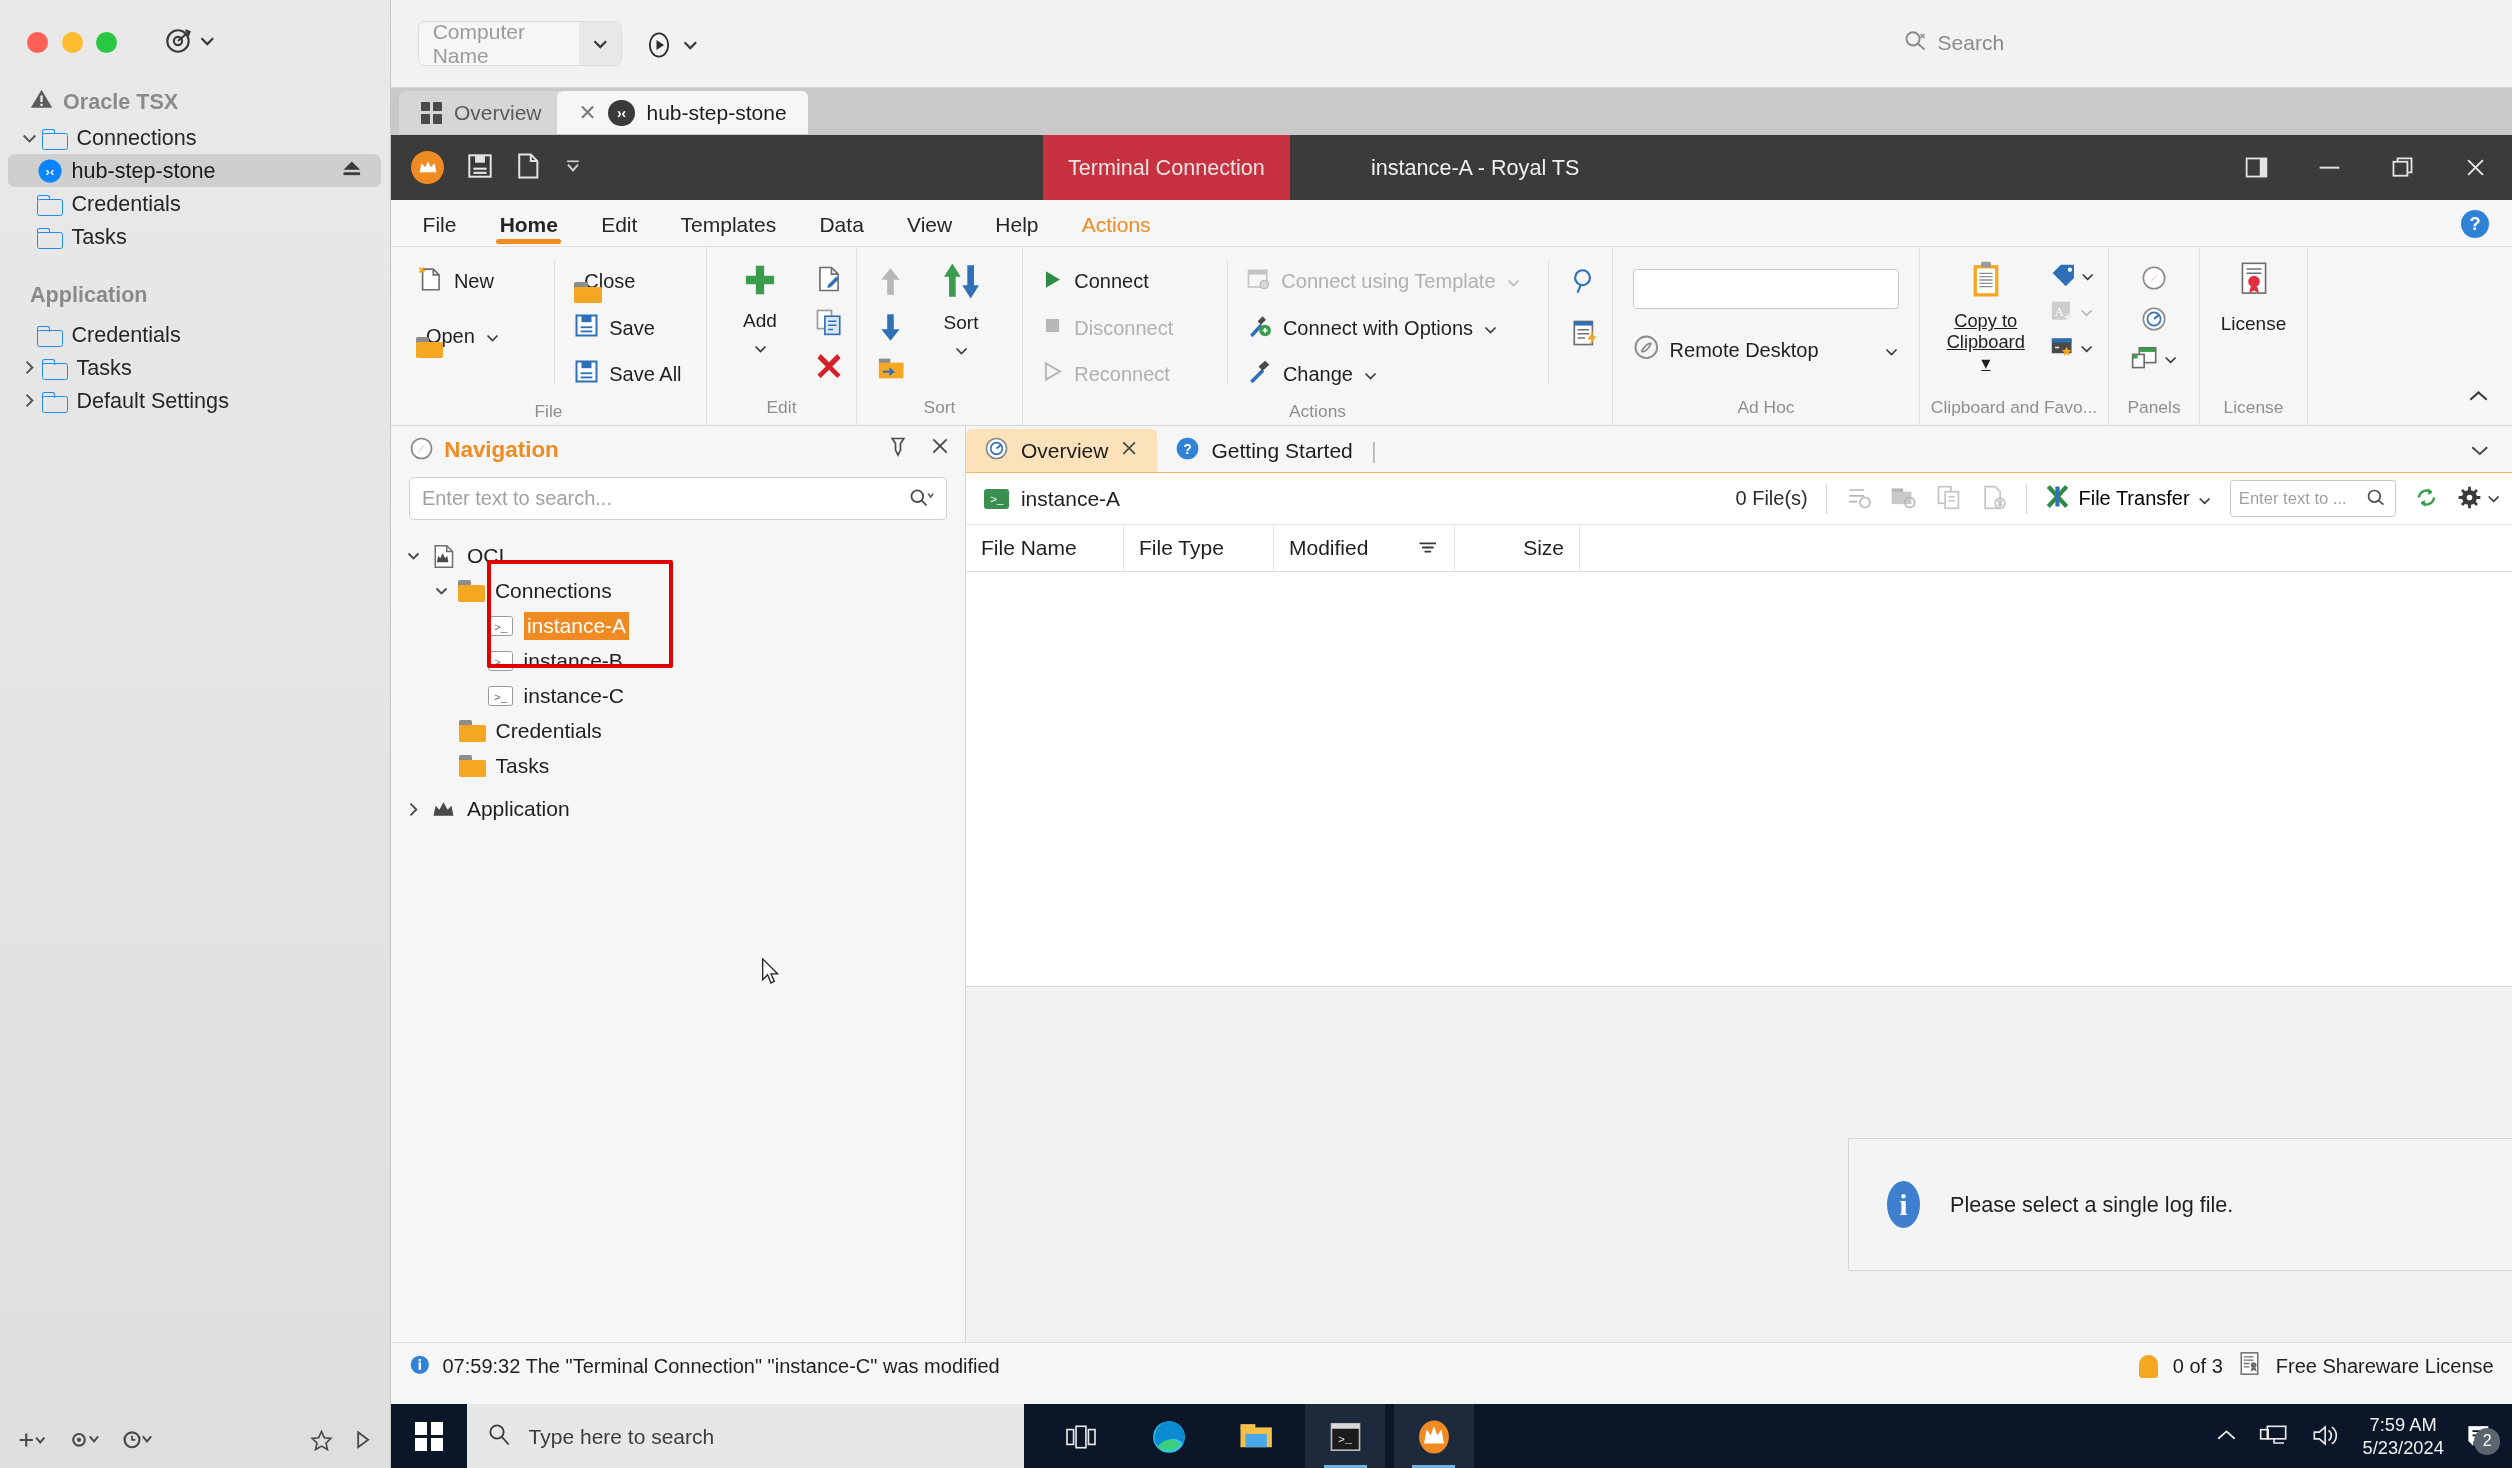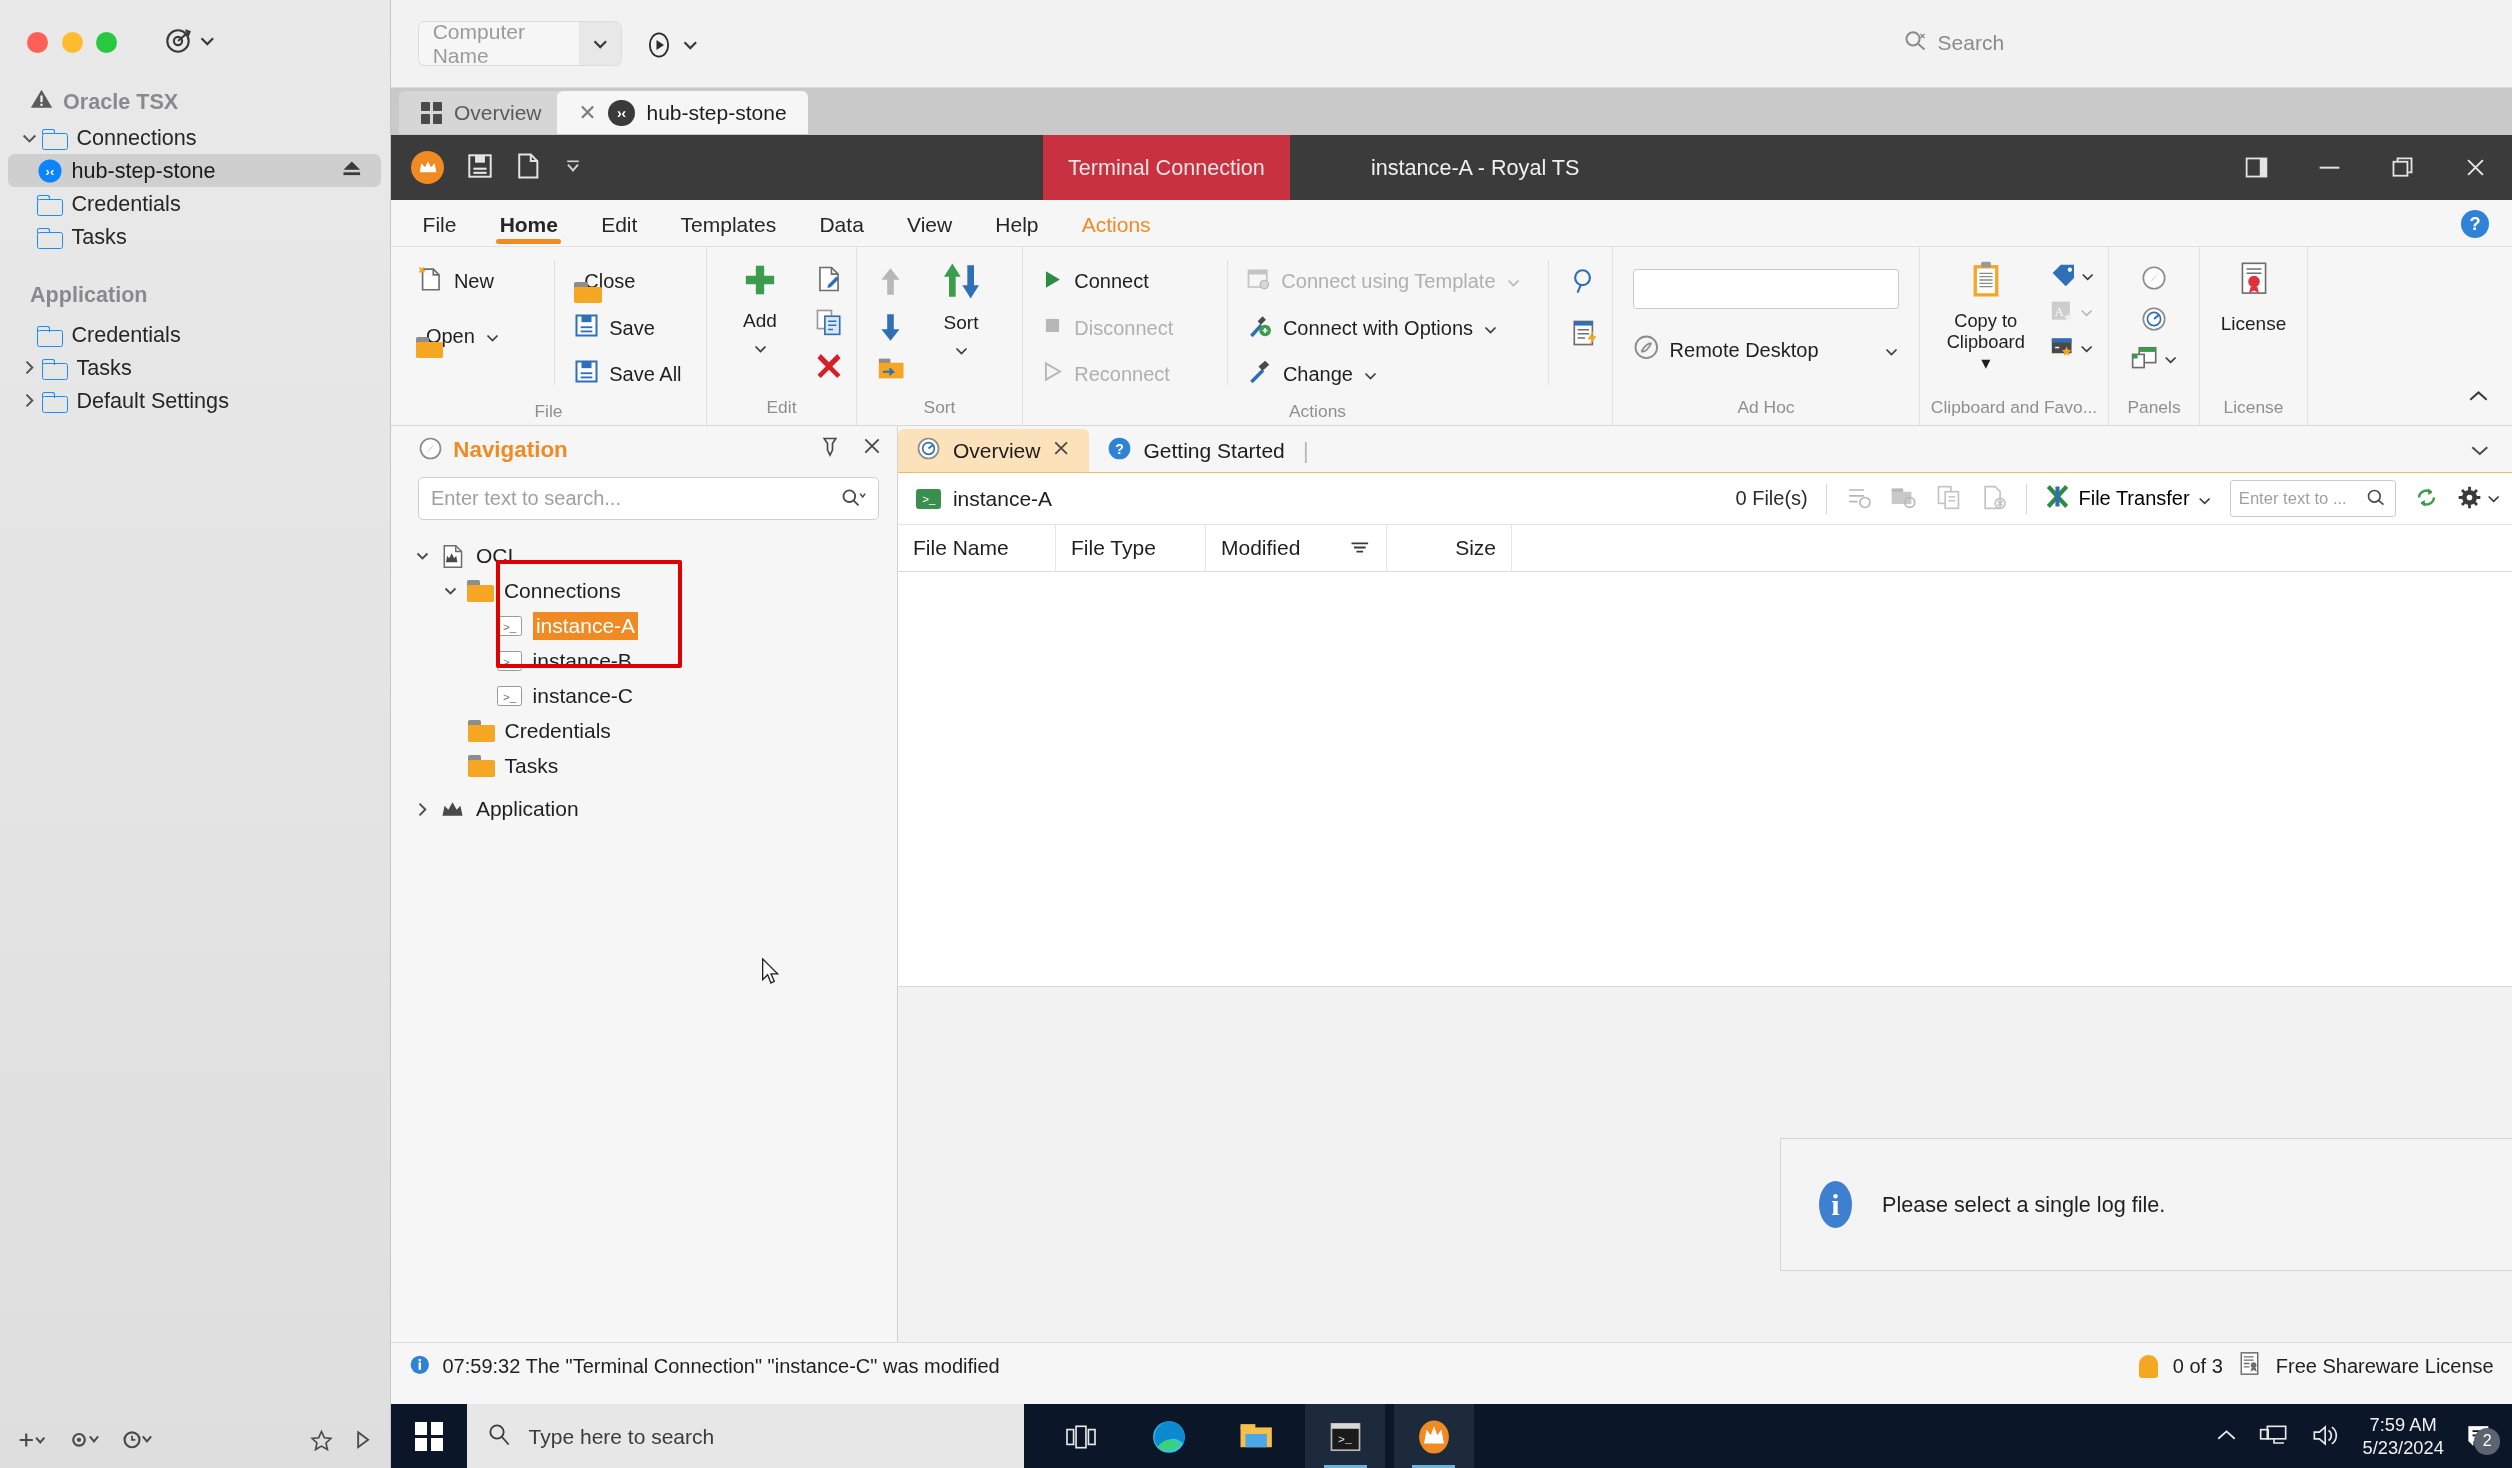--- a/index.html
+++ b/index.html
@@ -164,21 +164,21 @@
   .folder-y { width:28px; height:21.6px; position:relative; }
   .folder-y::before { content:""; position:absolute; left:0; top:0; width:13.3px; height:5.8px; background:#8d8d8d; border-radius:1.7px 1.7px 0 0;}
   .folder-y::after { content:""; position:absolute; left:0; top:5px; width:27.4px; height:16.6px; background:#f5a623; border-radius:1.7px;}
 
   .txtbox {
     border:0.8px solid #c9c9c9; background:#fff; border-radius:3.3px; height:40px;
   }
 
   
   .body-area { display:flex; height: 916px; }
-  .navpanel { width: 498px; background:#f6f6f6; border-right:0.8px solid #d3d3d3; position:relative;margin-left:9px; }
+  .navpanel { width: 575px; background:#f6f6f6; border-right:0.8px solid #d3d3d3; position:relative; }
   .nav-hdr { height:48px; display:flex; align-items:center; padding: 0 18.3px; gap: 10px; position:relative; }
   .nav-hdr .title { color:#ef8b22; font-size:22.4px; font-weight:700; }
   .nav-hdr .acts { position:absolute; right:15px; display:flex; gap:21.6px; color:#4a4a4a; font-size:21.6px; }
   .nav-search { margin: 3.3px 18.3px 0 18.3px; height:43px; border:0.8px solid #cfcfcf; border-radius:5px;
                 background:#fff; display:flex; align-items:center; padding: 0 11.6px; }
   .nav-search .ph { flex:1; font-size:20px; color:#a0a0a0; }
 
   .tree { margin-top: 18.3px; position:relative; }
   .trow { height:35px; display:flex; align-items:center; font-size:21px; color:#1f1f1f; padding-left: 8.3px; }
   .trow .chev { width:28px; display:inline-flex; justify-content:center; color:#4a4a4a; font-size:16.6px; }
@@ -828,21 +828,21 @@
         <div class="gbody" style="gap:11.6px; justify-content:center;">
           <div class="rbtn-big" style="min-width:auto;">
             <span>
               <svg width="38" height="40" viewBox="0 0 46 48">
                 <rect x="8" y="6" width="30" height="38" fill="#f5a623"></rect>
                 <rect x="12" y="10" width="22" height="30" fill="#fff"></rect>
                 <rect x="17" y="2" width="12" height="7" rx="2" fill="#9a9a9a"></rect>
                 <path d="M15 16 h16 M15 20 h16 M15 24 h16 M15 28 h16 M15 32 h16" stroke="#8b8b8b" stroke-width="1.6"></path>
               </svg>
             </span>
-            <span style="font-size:18.3px; text-align:center; line-height:1.15;">
+            <span style="font-size:18.3px; text-align:center; line-height:1.15;text-decoration:underline;">
               <span>Copy to Clipboard</span>
               <span>▾</span>
             </span>
           </div>
           <div class="col" style="gap:10px; padding-top:3.3px;">
             <span style="display:flex; align-items:center; gap:5px;">
               <span>
                 <svg width="26.6" height="23" viewBox="0 0 32 28">
                   <path d="M3 11 L13 1 h16 v16 L19 27 Z" fill="#2f6fb5"></path>
                   <circle cx="24" cy="7" r="2.6" fill="#fff"></circle>

